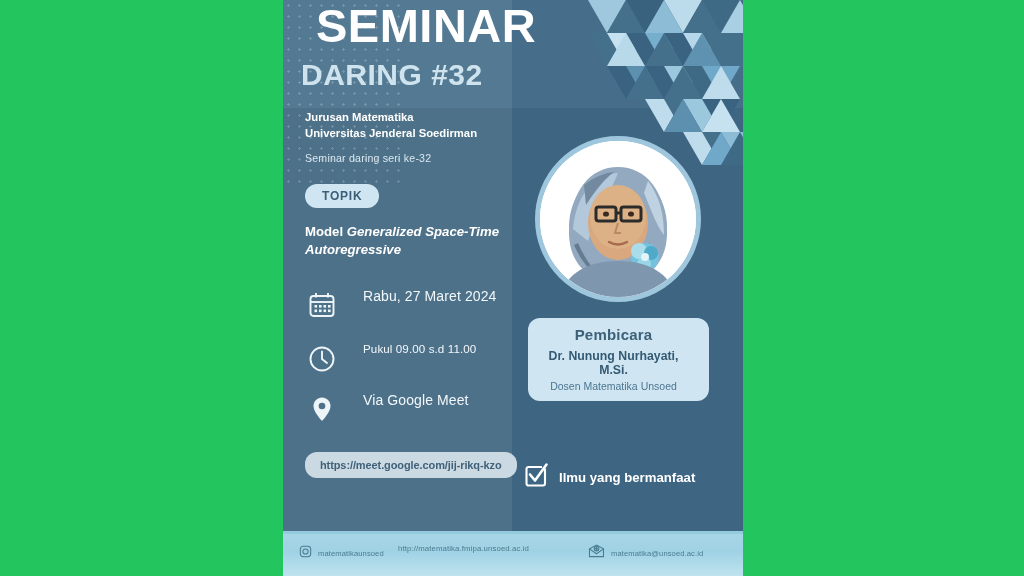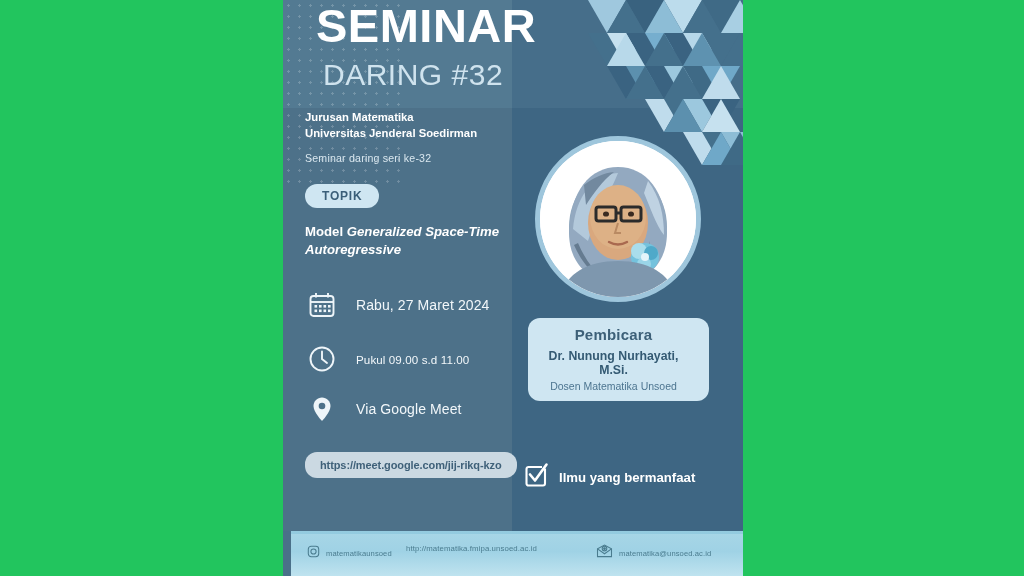--- a/index.html
+++ b/index.html
@@ -42,22 +42,22 @@
   
   .geo{position:absolute;left:305px;top:0;width:155px;height:175px;overflow:hidden;}
 
   
   .title{
     position:absolute;left:33px;top:1px;
     font-size:47px;font-weight:bold;color:#ffffff;letter-spacing:.5px;
     line-height:1.05;
   }
   .subtitle{
-    position:absolute;left:40px;top:58px;
-    font-size:30px;font-weight:normal;color:#cfe3ee;letter-spacing:.5px;
+    position:absolute;left:18px;top:58px;
+    font-size:30px;font-weight:bold;color:#cfe3ee;letter-spacing:.5px;
   }
   .org{
     position:absolute;left:22px;top:110px;
     font-size:11.3px;font-weight:bold;color:#ffffff;line-height:1.38;
   }
   .serie{
     position:absolute;left:22px;top:152px;
     font-size:10.6px;color:#d9e7ef;letter-spacing:.2px;
   }
   .topik{
@@ -66,21 +66,21 @@
     font-size:12px;font-weight:bold;letter-spacing:.8px;
     padding:5px 17px;border-radius:13px;
   }
   .topic-text{
     position:absolute;left:22px;top:223px;width:215px;
     font-size:13.2px;font-weight:bold;color:#ffffff;line-height:1.38;
   }
   .topic-text i{font-style:italic;}
 
   
-  .inforow{position:absolute;left:22px;display:flex;align-items:center;gap:17px;}
+  .inforow{position:absolute;left:22px;display:flex;gap:24px;}
   .inforow .ico{width:34px;height:34px;flex:0 0 34px;display:flex;align-items:center;justify-content:center;}
   .inforow .txt{font-size:13.5px;color:#f2f7fa;letter-spacing:.1px;}
   #row-date{top:288px;}
   #row-time{top:342px;}
   #row-place{top:392px;}
   #row-date .txt{font-size:14px;}
   #row-time .txt{font-size:11.6px;}
   #row-place .txt{font-size:14px;}
 
   .meetlink{
@@ -110,21 +110,20 @@
 
   .benefit{position:absolute;left:240px;display:flex;align-items:center;gap:10px;}
   .benefit .lbl{font-size:13.2px;font-weight:bold;color:#ffffff;}
   #benefit-0{top:428px;}
   #benefit-1{top:462px;}
 
   
   .footer{
     position:absolute;left:0;top:531px;width:460px;height:45px;
     background:linear-gradient(180deg,#a8d6e6 0%,#9fd2e5 45%,#bfe3ef 100%);
-    margin-left:8px;
   }
   .footer-top-edge{position:absolute;left:0;top:0;width:460px;height:3px;background:#7fc0d8;opacity:.5;}
   .fitem{position:absolute;display:flex;align-items:center;gap:6px;top:13px;}
   .fitem .ftxt{font-size:7.6px;color:#4a7c8f;letter-spacing:.1px;white-space:nowrap;}
   #footer-ig{left:16px;}
   #footer-web{left:115px;}
   #footer-mail{left:305px;}
   #footer-web .ftxt{font-size:7.8px;}
 </style>
 </head>

